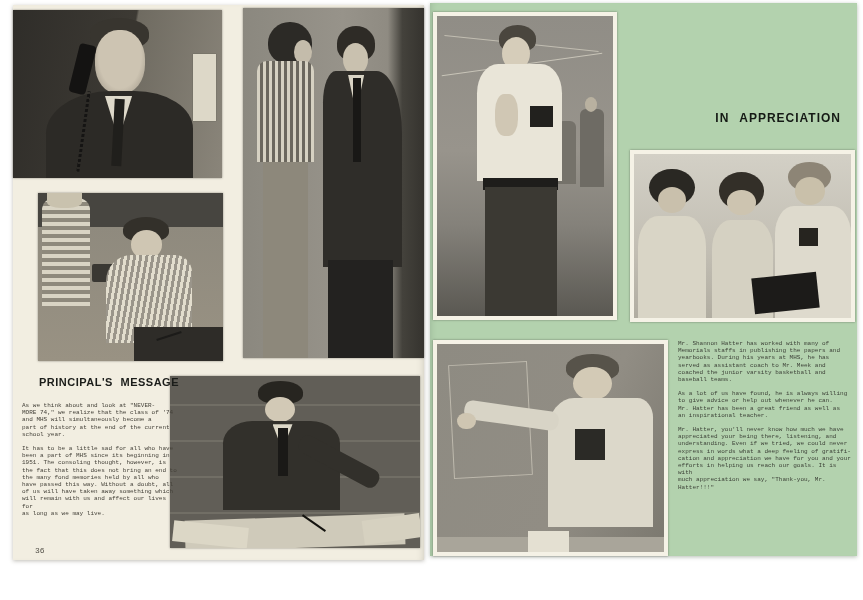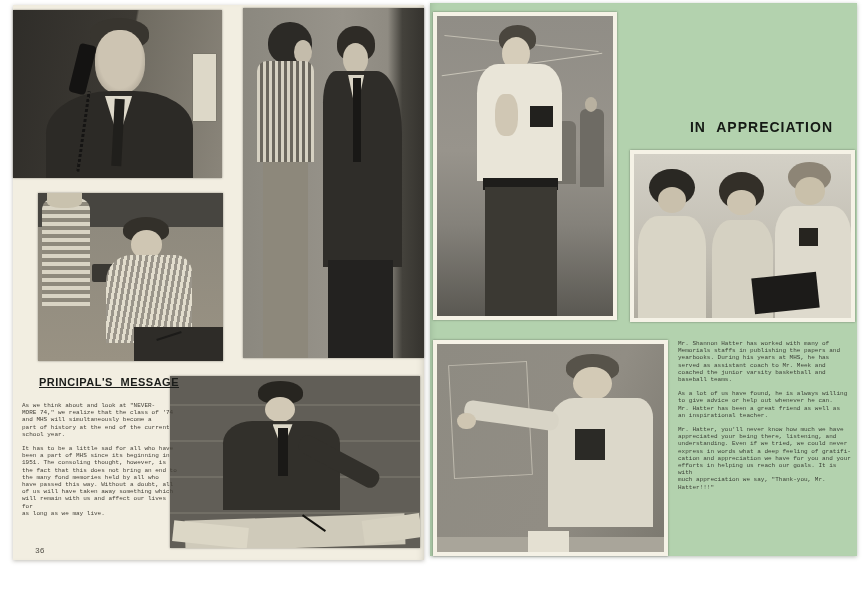--- a/index.html
+++ b/index.html
@@ -7,23 +7,23 @@
           font-family:"Liberation Sans",sans-serif;}
   .page{position:absolute;}
   .page-left{left:13px;top:5px;width:411px;height:555px;background:#f2eee1;
              box-shadow:0 1px 4px rgba(95,90,72,.40), inset -6px 0 9px -7px rgba(0,0,0,.22);}
   .page-right{left:430px;top:3px;width:427px;height:553px;background:#b3d2ae;
               box-shadow:0 1px 4px rgba(70,90,66,.40), inset 6px 0 9px -7px rgba(0,0,0,.18);}
   .ph{position:absolute;overflow:hidden;background:#8d8a81;box-shadow:0 0 2px rgba(40,40,35,.5);}
   .framed{border:4px solid #f5f2e6;}
   .s{position:absolute;}
   .heading-left{position:absolute;left:26px;top:371px;margin:0;
-                font-size:11px;font-weight:bold;letter-spacing:.5px;word-spacing:4px;color:#1b1d1a;text-decoration:underline;}
-  .heading-right{position:absolute;right:12px;top:104px;margin:12px;
-                 font-size:14px;font-weight:bold;letter-spacing:1px;word-spacing:6px;color:#151a15;}
+                font-size:11px;font-weight:bold;letter-spacing:.5px;word-spacing:4px;color:#1b1d1a;}
+  .heading-right{position:absolute;right:12px;top:104px;margin:4px;
+                 font-size:12px;font-weight:bold;letter-spacing:1px;word-spacing:6px;color:#151a15;}
   .bodytext{position:absolute;font-family:"Liberation Mono","DejaVu Sans Mono",monospace;
             font-size:6px;line-height:7.2px;color:#45423a;}
   .bodytext p{margin:0 0 7px 0;white-space:pre-line;}
   .bodytext-left{left:9px;top:397px;width:155px;}
   .bodytext-right{left:248px;top:337px;width:176px;color:#3d4238;}
   .pageno{position:absolute;left:22px;top:541px;font-size:8px;color:#55524a;
           font-family:"Liberation Mono","DejaVu Sans Mono",monospace;}
 </style>
 </head>
 <body>

